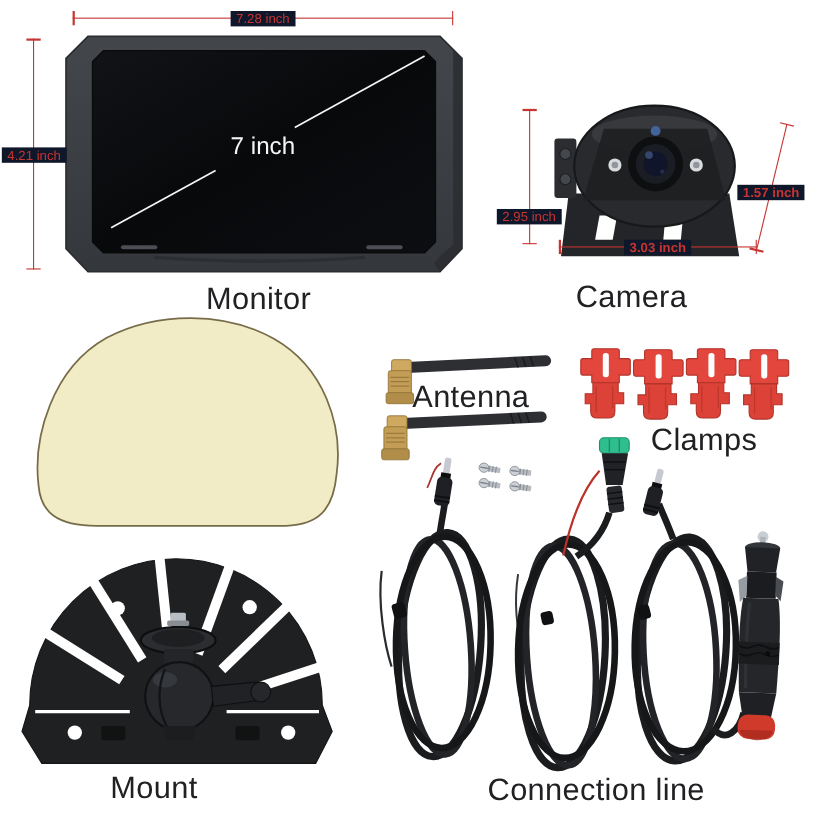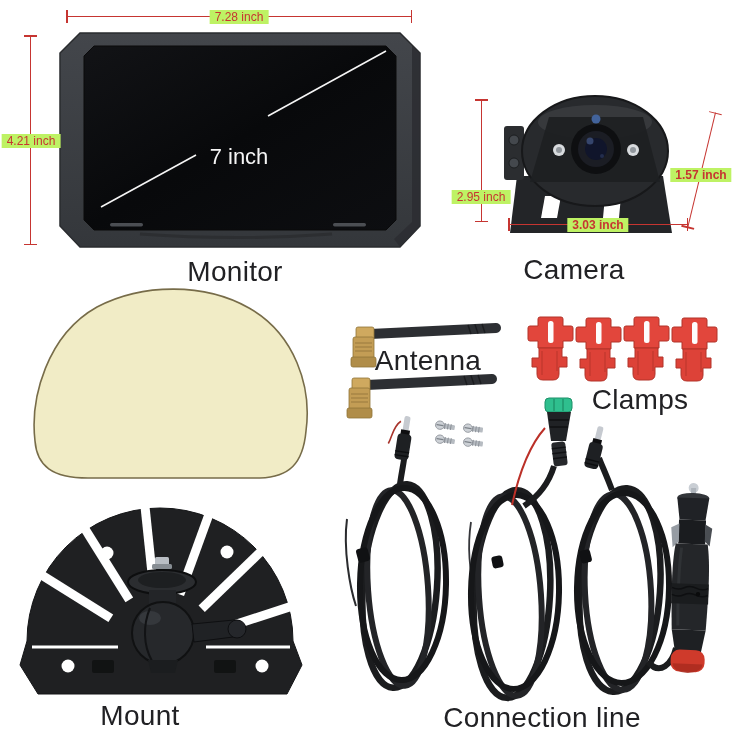--- a/index.html
+++ b/index.html
@@ -8,21 +8,21 @@
     font-family:"Liberation Sans",sans-serif;
     --red:#c63531;--ink:#212124;
   }
   #art{position:absolute;left:0;top:0;}
   .plabel{
     position:absolute;transform:translate(-50%,-50%);
     font-size:28px;color:var(--ink);white-space:nowrap;letter-spacing:.3px;
   }
   .dimlbl{
     position:absolute;transform:translate(-50%,-50%);
-    font-size:12px;color:var(--red);background:#bef264;padding:0 5px;white-space:nowrap;z-index:3;
+    font-size:12px;color:var(--red);background:#0f172a;padding:0 5px;white-space:nowrap;z-index:3;
   }
   .screenlbl{
     position:absolute;transform:translate(-50%,-50%);
     font-size:22px;color:#f5f5f5;white-space:nowrap;z-index:2;
   }
   .hdim,.vdim,.ddim{position:absolute;z-index:2;}
   .hdim .line{position:absolute;left:0;right:0;top:5.5px;border-top:1.5px solid var(--red);}
   .hdim .tick{position:absolute;top:0;width:1.5px;height:13px;background:var(--red);}
   .hdim .tick.a{left:0;} .hdim .tick.b{right:0;}
   .vdim .line{position:absolute;top:0;bottom:0;left:5.5px;border-left:1.5px solid var(--red);}
@@ -269,21 +269,21 @@
   </div>
   <div class="dimlbl" style="left:239px;top:17px;">7.28 inch</div>
 
   <div class="vdim" style="left:24px;top:35px;width:13px;height:210px;">
     <div class="line"></div>
       <div class="tick a"></div>
       <div class="tick b"></div>
   </div>
   <div class="dimlbl" style="left:31px;top:141px;">4.21 inch</div>
 
-  <div class="screenlbl" style="left:239px;top:133px;margin-top:24px;">7 inch</div>
+  <div class="screenlbl" style="left:239px;top:133px;">7 inch</div>
 
   <div class="vdim" style="left:475px;top:99px;width:13px;height:123px;">
     <div class="line"></div>
       <div class="tick a"></div>
       <div class="tick b"></div>
   </div>
   <div class="dimlbl" style="left:481px;top:161px;margin-top:36px;">2.95 inch</div>
 
   <div class="ddim" style="left:642px;top:164px;width:119px;transform:rotate(-76.4deg);">
     <div class="line"></div>

